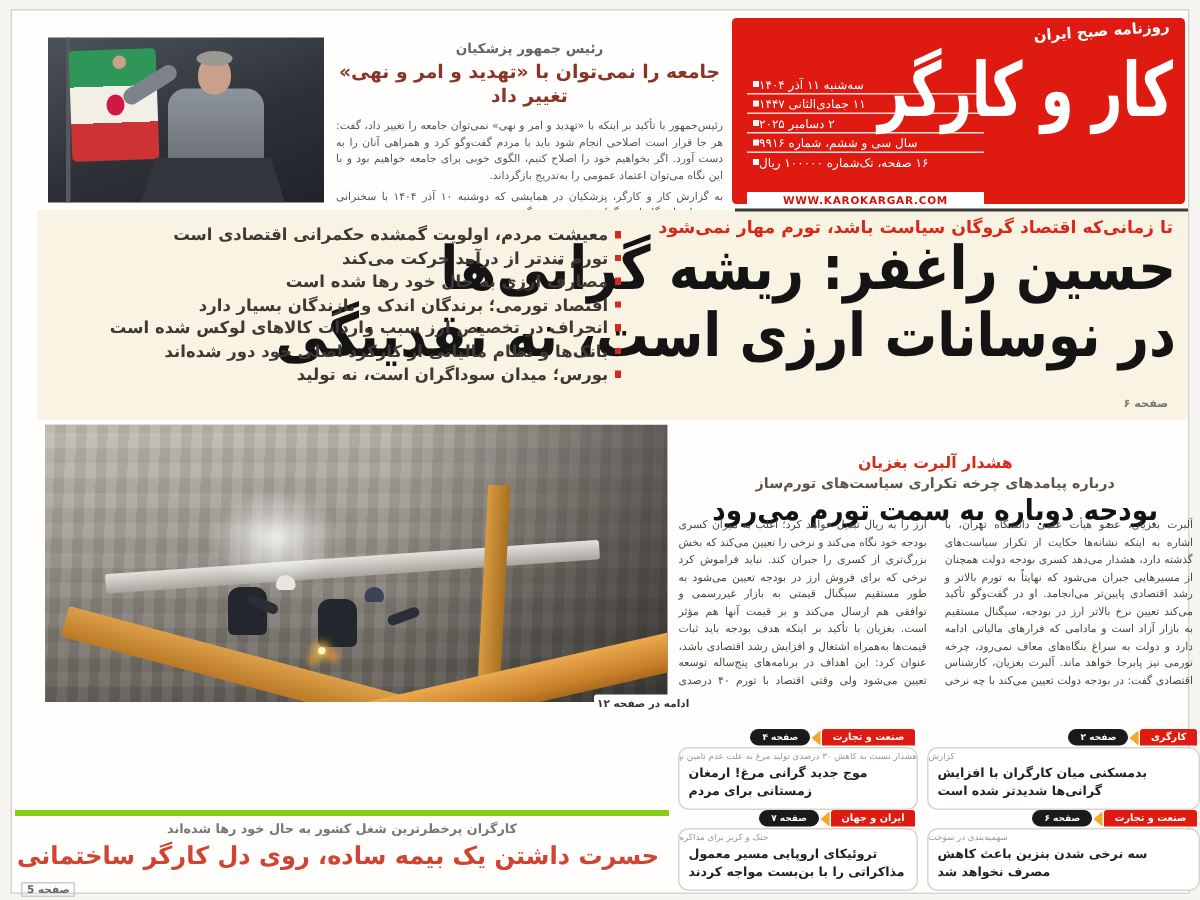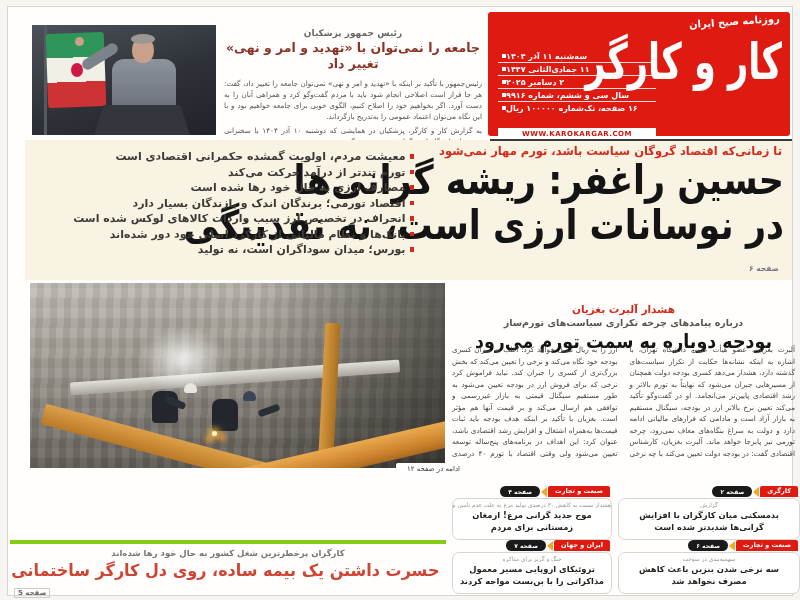--- a/index.html
+++ b/index.html
@@ -15,21 +15,21 @@
   .masthead .tagline{position:absolute;top:4px;right:10px;font-size:10px;font-weight:bold;
             transform:rotate(-4deg);}
   .masthead .title{position:absolute;top:26px;right:8px;width:190px;text-align:center;
             font-size:40px;font-weight:bold;white-space:nowrap;
             transform:scaleX(.88) scaleY(1.25);transform-origin:right center;}
   .mh-info{position:absolute;left:10px;top:38px;width:158px;}
   .mh-row{display:flex;flex-direction:row-reverse;align-items:center;justify-content:flex-start;
           border-bottom:1px solid rgba(255,255,255,.85);padding:1.5px 0;}
   .mh-row:last-of-type{border-bottom:none;}
   .mh-bullet{width:4px;height:4px;background:#fff;margin-left:4px;flex:0 0 auto;}
-  .mh-text{font-size:8px;font-weight:bold;white-space:nowrap;}
+  .mh-text{font-size:8px;font-weight:normal;white-space:nowrap;}
   .mh-site{position:absolute;left:10px;top:116px;width:158px;height:13px;background:#fff;
            color:#d21309;font-size:7px;font-weight:bold;text-align:center;line-height:13px;
            letter-spacing:.5px;direction:ltr;}
 
   
   .pres-photo{left:32px;top:25px;width:184px;height:110px;overflow:hidden;
       background:linear-gradient(160deg,#4d525a,#2e3238 55%,#202329);}
   .flag-pole{position:absolute;left:12px;top:0;width:3px;height:110px;background:#555a61;}
   .flag{position:absolute;left:15px;top:8px;width:58px;height:74px;border-radius:3px;
       transform:rotate(-2deg);
@@ -73,22 +73,22 @@
 
   
   .budget-head{left:452px;top:283px;width:343px;text-align:center;}
   .budget-kicker{font-size:10.5px;font-weight:bold;color:#d42a1c;margin-top:20px;}
   .budget-sub{font-size:9.5px;font-weight:bold;color:#5a564f;margin-top:2px;}
   .budget-headline{font-size:17.5px;font-weight:bold;color:#141414;margin-top:3px;
       transform:scaleY(1.1);}
   .budget-cols{left:452px;top:344px;width:343px;height:122px;direction:rtl;
       column-count:2;column-gap:12px;font-size:7.2px;line-height:1.6;color:#4a4742;
       text-align:justify;overflow:hidden;}
-  .budget-cont{left:396px;top:463px;width:62px;background:#fff;font-size:7px;font-weight:normal;
-      color:#333;text-align:right;padding:2px 2px;border-radius:2px;}
+  .budget-cont{left:396px;top:463px;width:62px;background:#fff;font-size:7px;font-weight:bold;
+      color:#333;text-align:left;padding:2px 2px;border-radius:2px;}
 
   
   .wphoto{left:30px;top:283px;width:415px;height:185px;overflow:hidden;
       background:linear-gradient(175deg,#c4c0b8,#979289 45%,#6b6760 80%,#55514b);}
   .wall-tex{position:absolute;inset:0;
       background:repeating-linear-gradient(92deg,rgba(255,255,255,.05) 0 7px,rgba(0,0,0,.06) 7px 14px),
                  repeating-linear-gradient(0deg,rgba(0,0,0,.04) 0 10px,rgba(255,255,255,.03) 10px 20px);}
   .wall-shadow{position:absolute;right:0;top:0;width:45%;height:100%;
       background:linear-gradient(270deg,rgba(30,28,25,.55),transparent);}
   .beam{position:absolute;border-radius:2px;}
@@ -124,21 +124,21 @@
   
   .tag-row{position:absolute;height:11px;display:flex;flex-direction:row;align-items:center;
       justify-content:flex-start;direction:rtl;}
   .tag-section{background:#df1a10;color:#fff;font-size:6.5px;font-weight:bold;
       padding:1px 7px 2px;border-radius:2px 2px 0 0;white-space:nowrap;}
   .tag-chev{width:0;height:0;border-top:5px solid transparent;border-bottom:5px solid transparent;
       border-right:6px solid #f5a623;margin:0 1px;}
   .tag-page{background:#1a1a1a;color:#fff;font-size:6px;font-weight:bold;
       padding:1.5px 8px 2px;border-radius:6px;white-space:nowrap;}
   .tbox{position:absolute;background:#fff;border:1px solid #d8d5cf;border-radius:7px;
-      text-align:center;overflow:hidden;}
+      text-align:left;overflow:hidden;}
   .tbox .t-kicker{font-size:5.8px;color:#9b968e;margin-top:3px;white-space:nowrap;overflow:hidden;}
   .tbox .t-headline{font-size:8.4px;font-weight:bold;color:#25221e;line-height:1.45;
       margin:1px 6px 0;}
 </style>
 </head>
 <body>
 
 <div id="page">
   <div class="sheet"></div>
 

